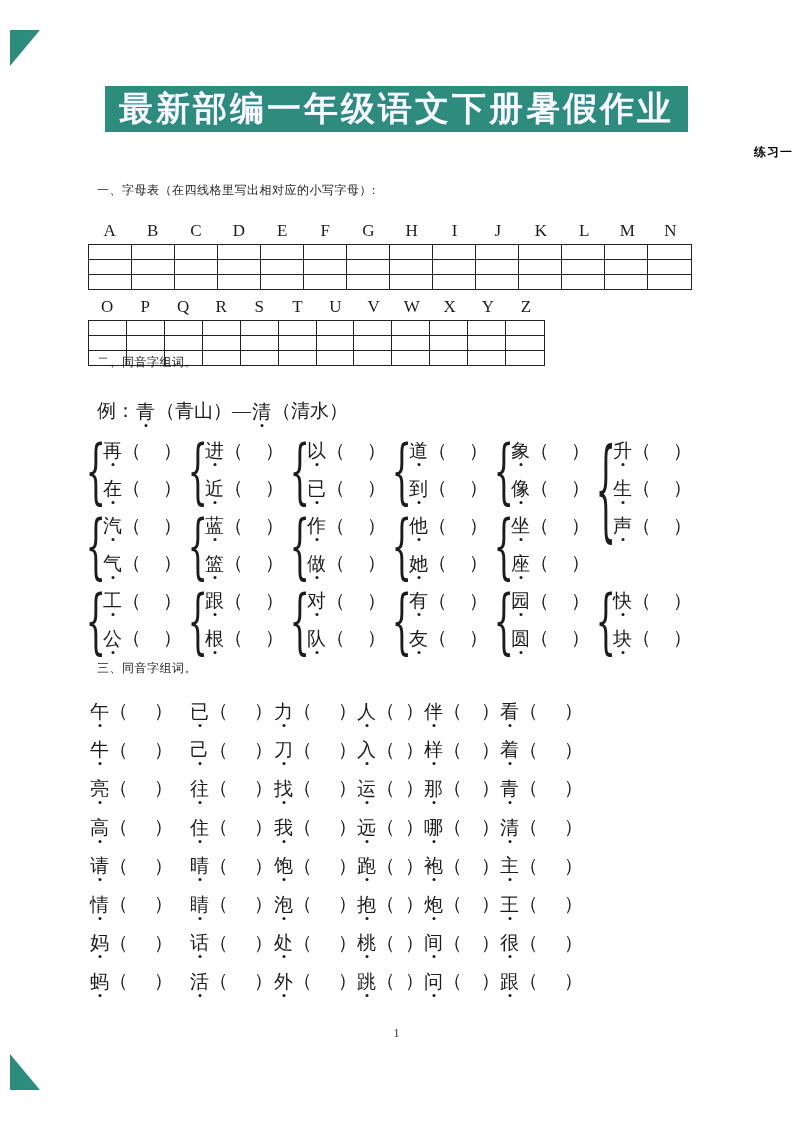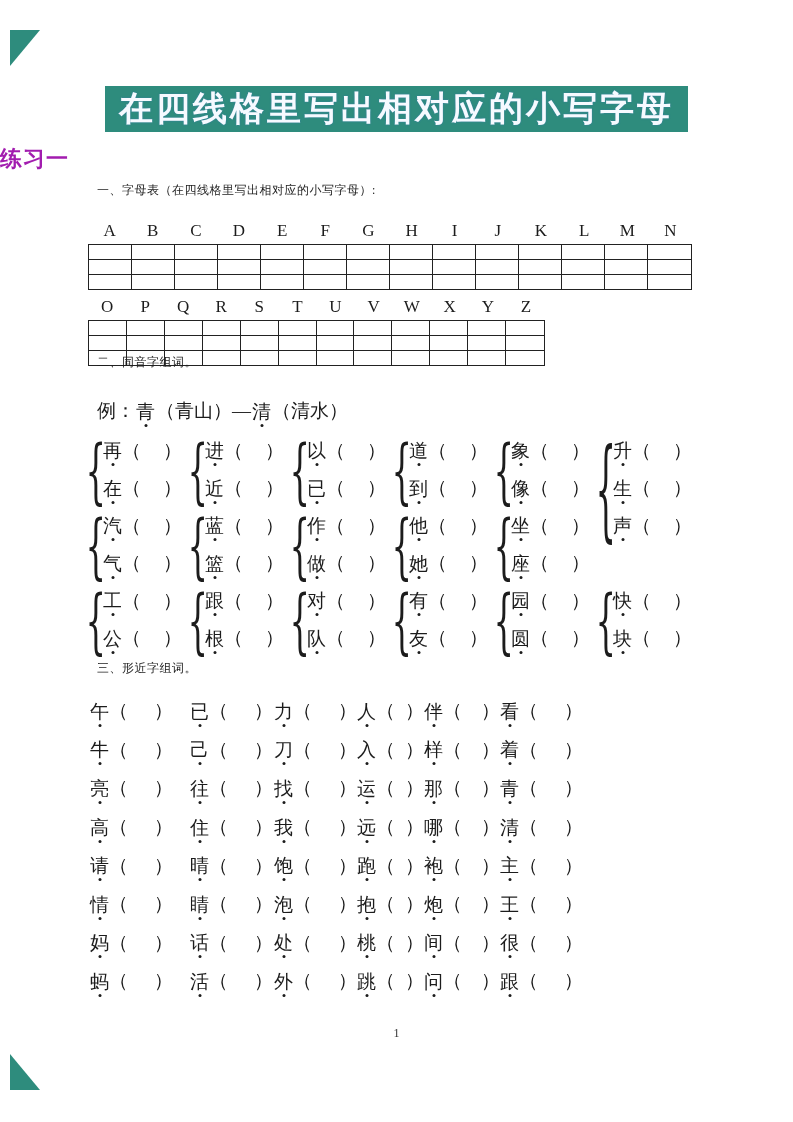--- a/index.html
+++ b/index.html
@@ -11,22 +11,22 @@
   .corner{position:absolute;width:30px;height:36px;background:#2E8C7D;}
   .corner.tl{left:10px;top:30px;clip-path:polygon(0 0,100% 0,0 100%);}
   .corner.bl{left:10px;top:1054px;clip-path:polygon(0 0,0 100%,100% 100%);}
   
   .title-wrap{position:absolute;top:86px;left:0;width:100%;text-align:center;}
   .title{
     display:inline-block;background:#2E8C7D;color:#F6FAFF;
     font-size:34px;font-weight:bold;line-height:46px;padding:0 14px;letter-spacing:3px;
     text-shadow:0 0 2px rgba(70,110,220,.45);
   }
-  .subtitle{position:absolute;top:144px;left:0;width:100%;text-align:left;
-    color:#a21caf;font-size:22px;font-weight:bold;letter-spacing:1px;
+  .subtitle{position:absolute;top:144px;left:0;width:100%;text-align:right;
+    color:#000000;font-size:12px;font-weight:bold;letter-spacing:1px;
     font-family:"Liberation Sans","DejaVu Sans",sans-serif;}
   .heading{position:absolute;left:97px;font-size:12px;letter-spacing:.5px;}
   
   .letterblock{position:absolute;left:88px;}
   .letters{display:flex;height:26px;align-items:center;font-size:17px;}
   .letters span{flex:1;text-align:center;}
   .fourgrid{display:grid;border:1.5px solid #222;}
   .fourgrid .fcell{height:14px;border-right:1px solid #222;border-bottom:1px solid #222;}
   .fourgrid .fcell.lastcol{border-right:none;}
   .fourgrid .fcell.lastrow{border-bottom:none;}
@@ -61,21 +61,21 @@
   .pagenum{position:absolute;top:1026px;left:0;width:100%;text-align:center;
            font-size:12px;color:#333;}
 </style>
 </head>
 <body>
 
 <div class="corner tl"></div>
 <div class="corner bl"></div>
 
 <div class="title-wrap">
-  <span class="title">在四线格里写出相对应的小写字母</span>
+  <span class="title">最新部编一年级语文下册暑假作业</span>
 </div>
 
 <div class="subtitle">练习一</div>
 
 <div class="heading" style="top:182px">一、字母表（在四线格里写出相对应的小写字母）:</div>
 
 <div class="letterblock" id="block1">
   <div class="letters">
       <span>A</span>
       <span>B</span>
@@ -534,21 +534,21 @@
             <span class="hz"><span>块</span><span class="dot"></span></span>
             <span class="paren">（</span>
             <span class="pgap"></span>
             <span class="paren">）</span>
           </div>
         </div>
       </div>
     </div>
   </div>
 
-<div class="heading" style="top:660px">三、形近字组词。</div>
+<div class="heading" style="top:660px">三、同音字组词。</div>
 
 <div id="s3rows">
     <div class="s3row">
       <div class="s3cell">
         <span class="hz"><span>午</span><span class="dot"></span></span>
         <span class="paren">（</span>
         <span class="pgap"></span>
         <span class="paren">）</span>
       </div>
       <div class="s3cell">

